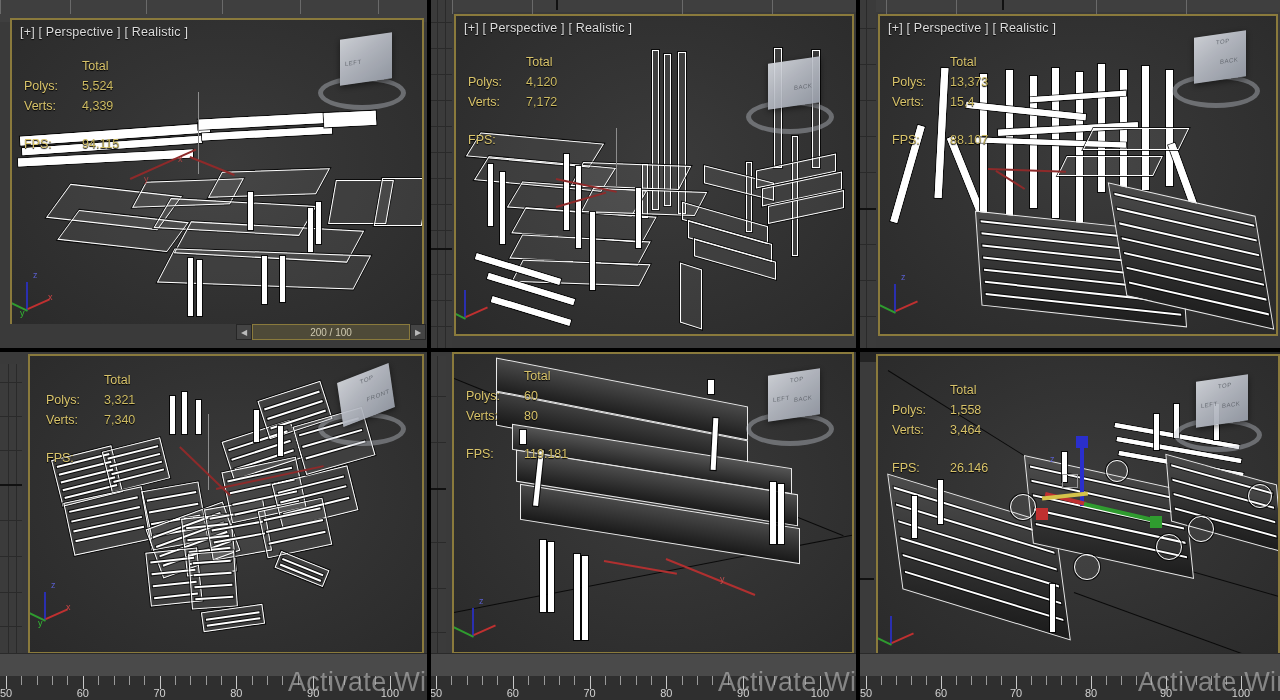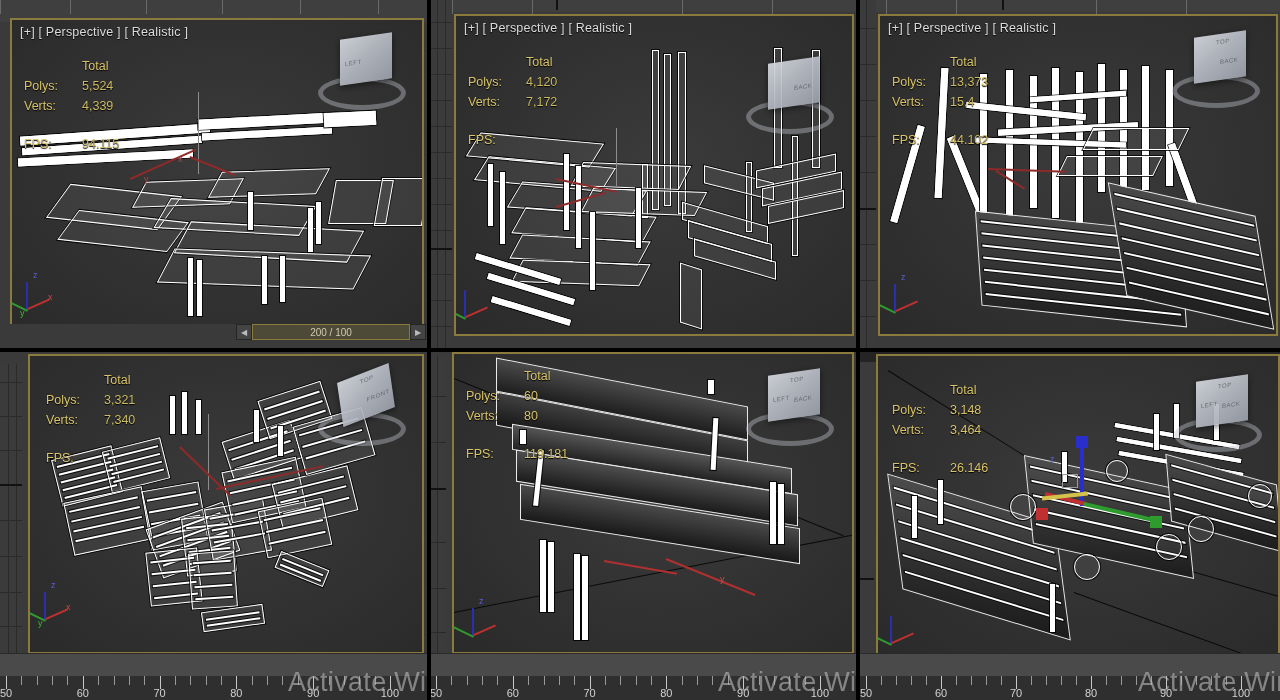--- a/index.html
+++ b/index.html
@@ -390,21 +390,21 @@
         <div class="row">
           <span class="k">Polys:</span>
           <span class="v">13,373</span>
         </div>
         <div class="row">
           <span class="k">Verts:</span>
           <span class="v">15,4</span>
         </div>
         <div class="fpsrow">
           <span class="k">FPS:</span>
-          <span class="v">44.102</span>
+          <span class="v">88.107</span>
         </div>
       </div>
 
       <div class="viewcube" style="right:14px;top:14px;">
         <div class="vc-ring"></div>
         <div class="vc-box">
           <span class="vc-f2">BACK</span>
           <span class="vc-f3">TOP</span>
         </div>
       </div>
@@ -809,21 +809,21 @@
         <div style="position:absolute;left:48px;top:70px;width:70px;height:4px;background:#2f9b2f;transform:rotate(13deg);transform-origin:0 50%;"></div>
         <div style="position:absolute;left:114px;top:84px;width:12px;height:12px;background:#2f9b2f;"></div>
         <div style="position:absolute;left:6px;top:62px;width:46px;height:4px;background:#d4c24a;transform:rotate(-6deg);"></div>
         <div style="position:absolute;left:26px;top:42px;width:14px;height:12px;border:1px solid #9a9a9a;"></div>
       </div>
 
       <div class="stats" style="left:14px;top:24px;">
         <div class="tot">Total</div>
         <div class="row">
           <span class="k">Polys:</span>
-          <span class="v">3,148</span>
+          <span class="v">1,558</span>
         </div>
         <div class="row">
           <span class="k">Verts:</span>
           <span class="v">3,464</span>
         </div>
         <div class="fpsrow">
           <span class="k">FPS:</span>
           <span class="v">26.146</span>
         </div>
       </div>

